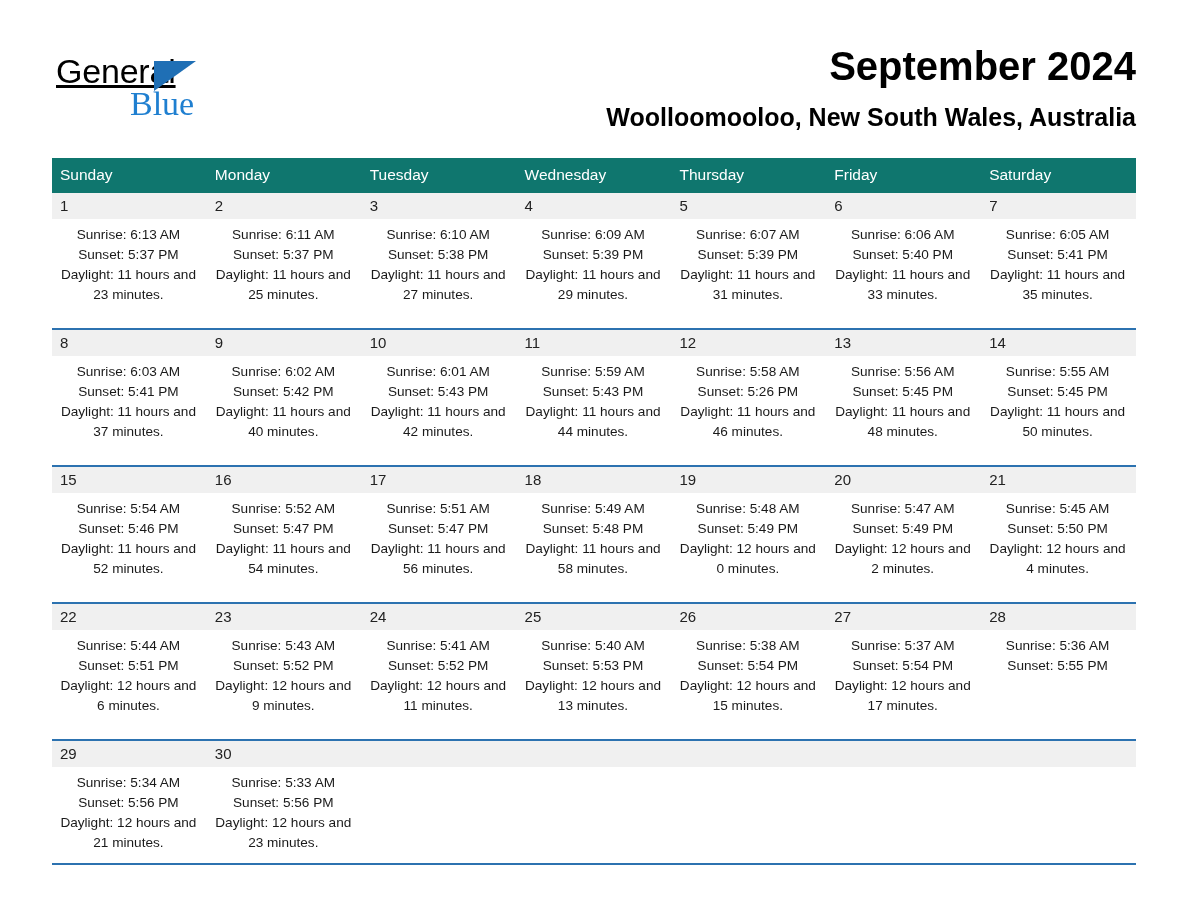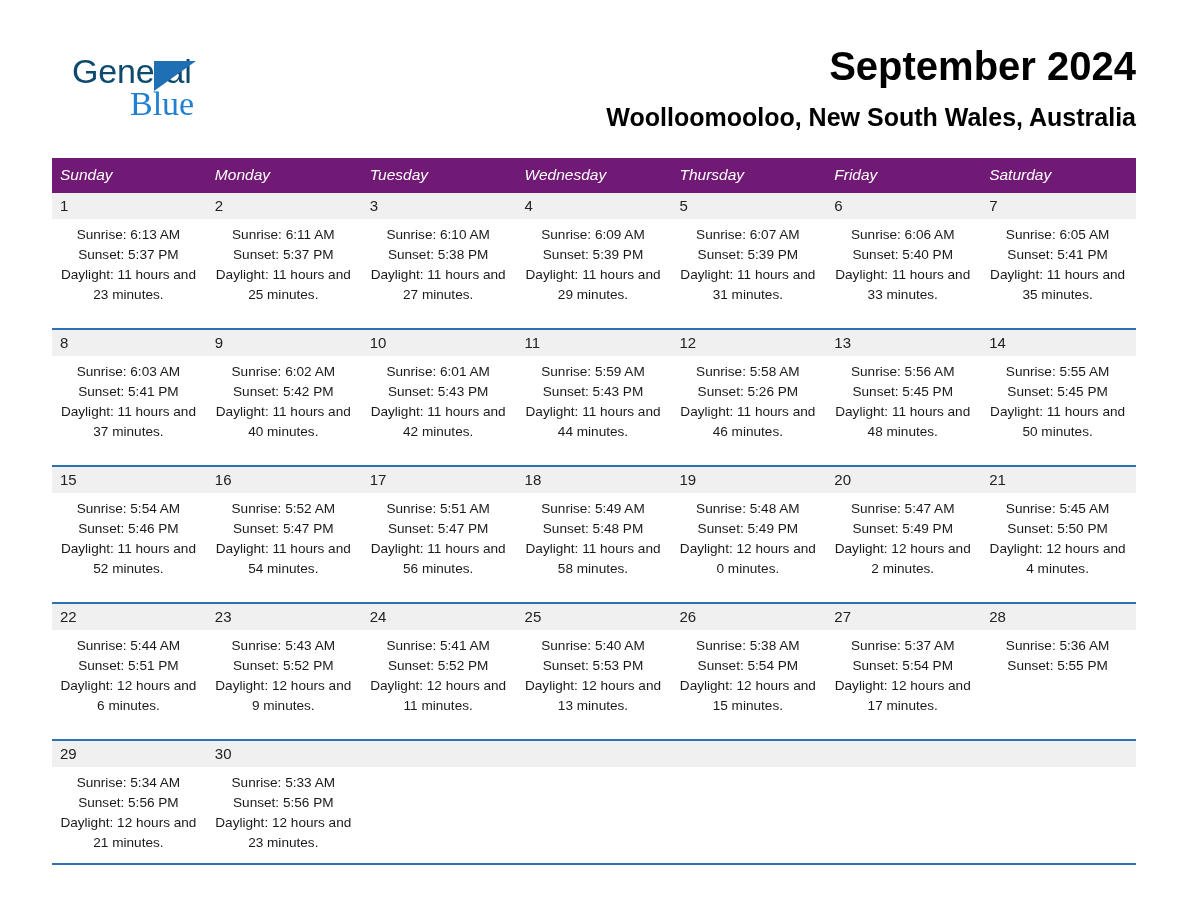--- a/index.html
+++ b/index.html
@@ -31,26 +31,27 @@
   }
   .logo {
     position: absolute;
     left: 4px;
     top: 12px;
     width: 250px;
     height: 80px;
   }
   .logo-general {
     position: absolute;
-    left: 16px;
+    left: 0;
     top: 0;
     font-size: 34px;
     letter-spacing: -0.2px;
-    color: #0c4a6e;
+    color: #000000;
     font-family: "Liberation Sans", sans-serif;
+    text-decoration: underline;
   }
   .logo-triangle {
     position: absolute;
     left: 98px;
     top: 9px;
     width: 0;
     height: 0;
     border-left: 42px solid #1f6fb5;
     border-bottom: 30px solid transparent;
   }
@@ -85,22 +86,21 @@
 
   
   .calendar {
     position: absolute;
     left: 52px;
     top: 158px;
     width: 1084px;
   }
   .weekday-row {
     display: flex;
-    background: #701a75;
-    font-style: italic;
+    background: #0f766e;
   }
   .weekday-cell {
     flex: 1 1 0;
     min-width: 0;
     color: #ffffff;
     font-size: 15.5px;
     line-height: 18px;
     padding: 8px 0 9px 8px;
     box-sizing: border-box;
   }

